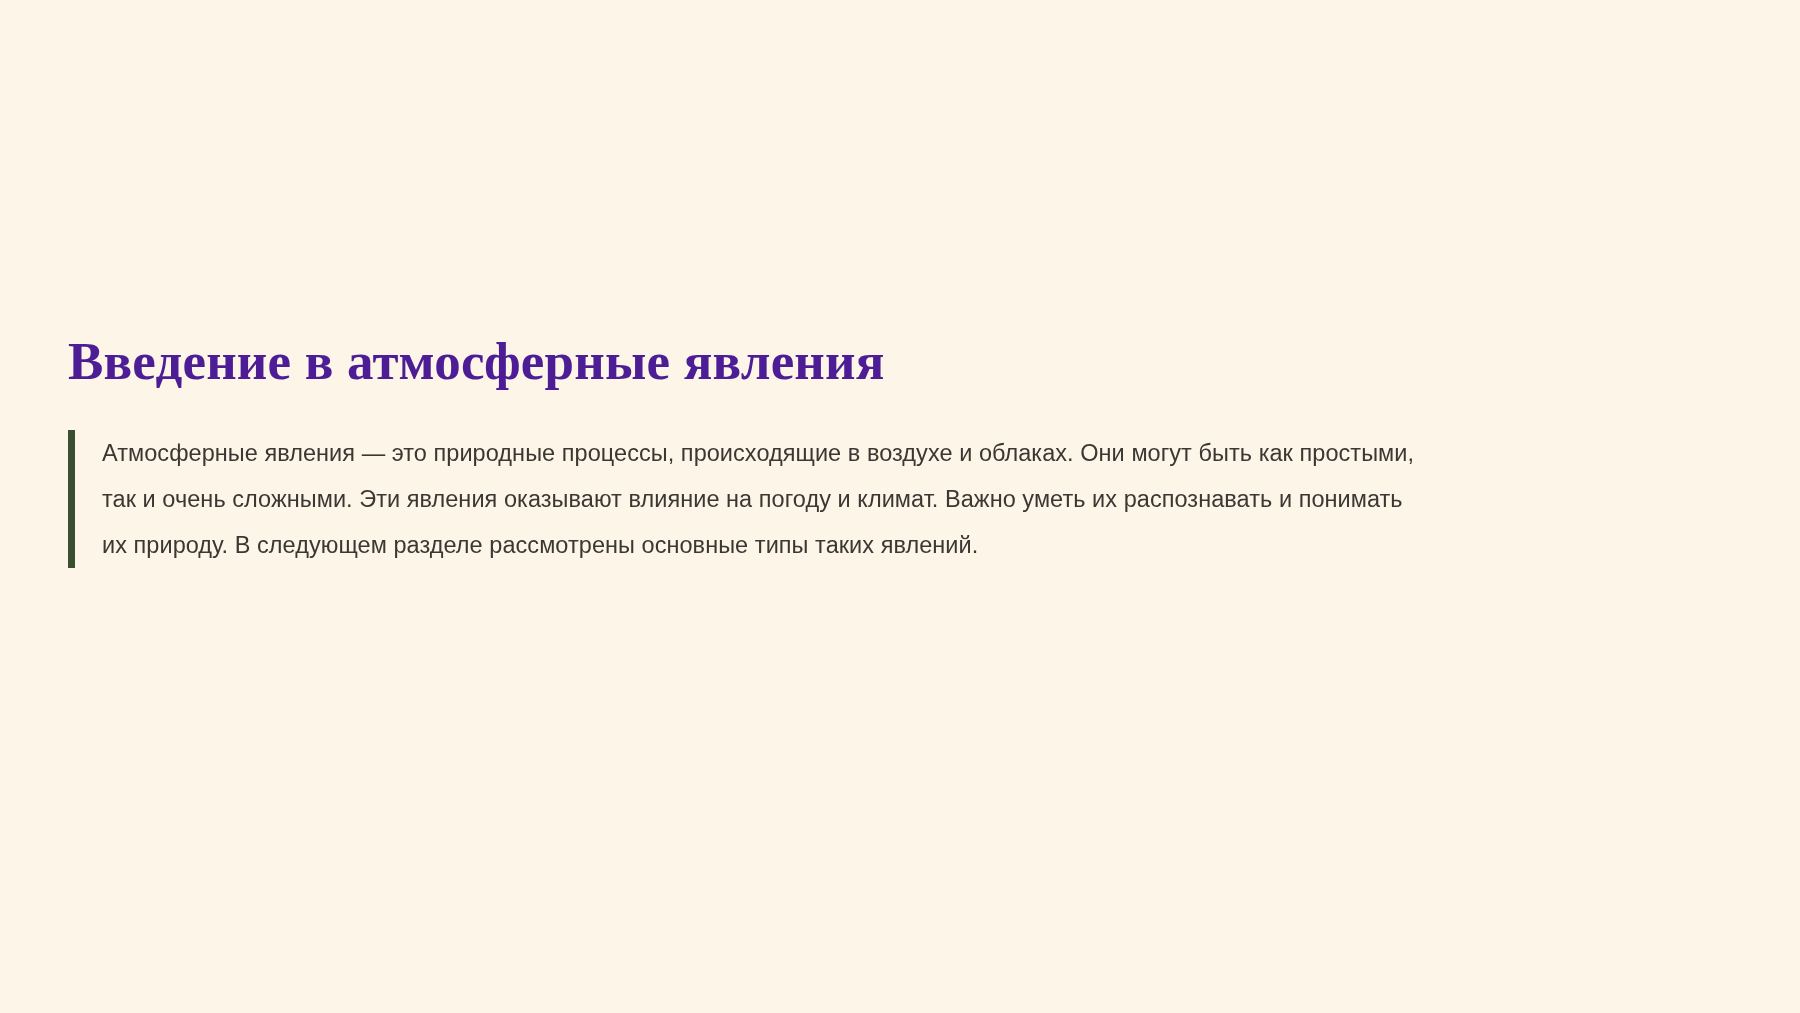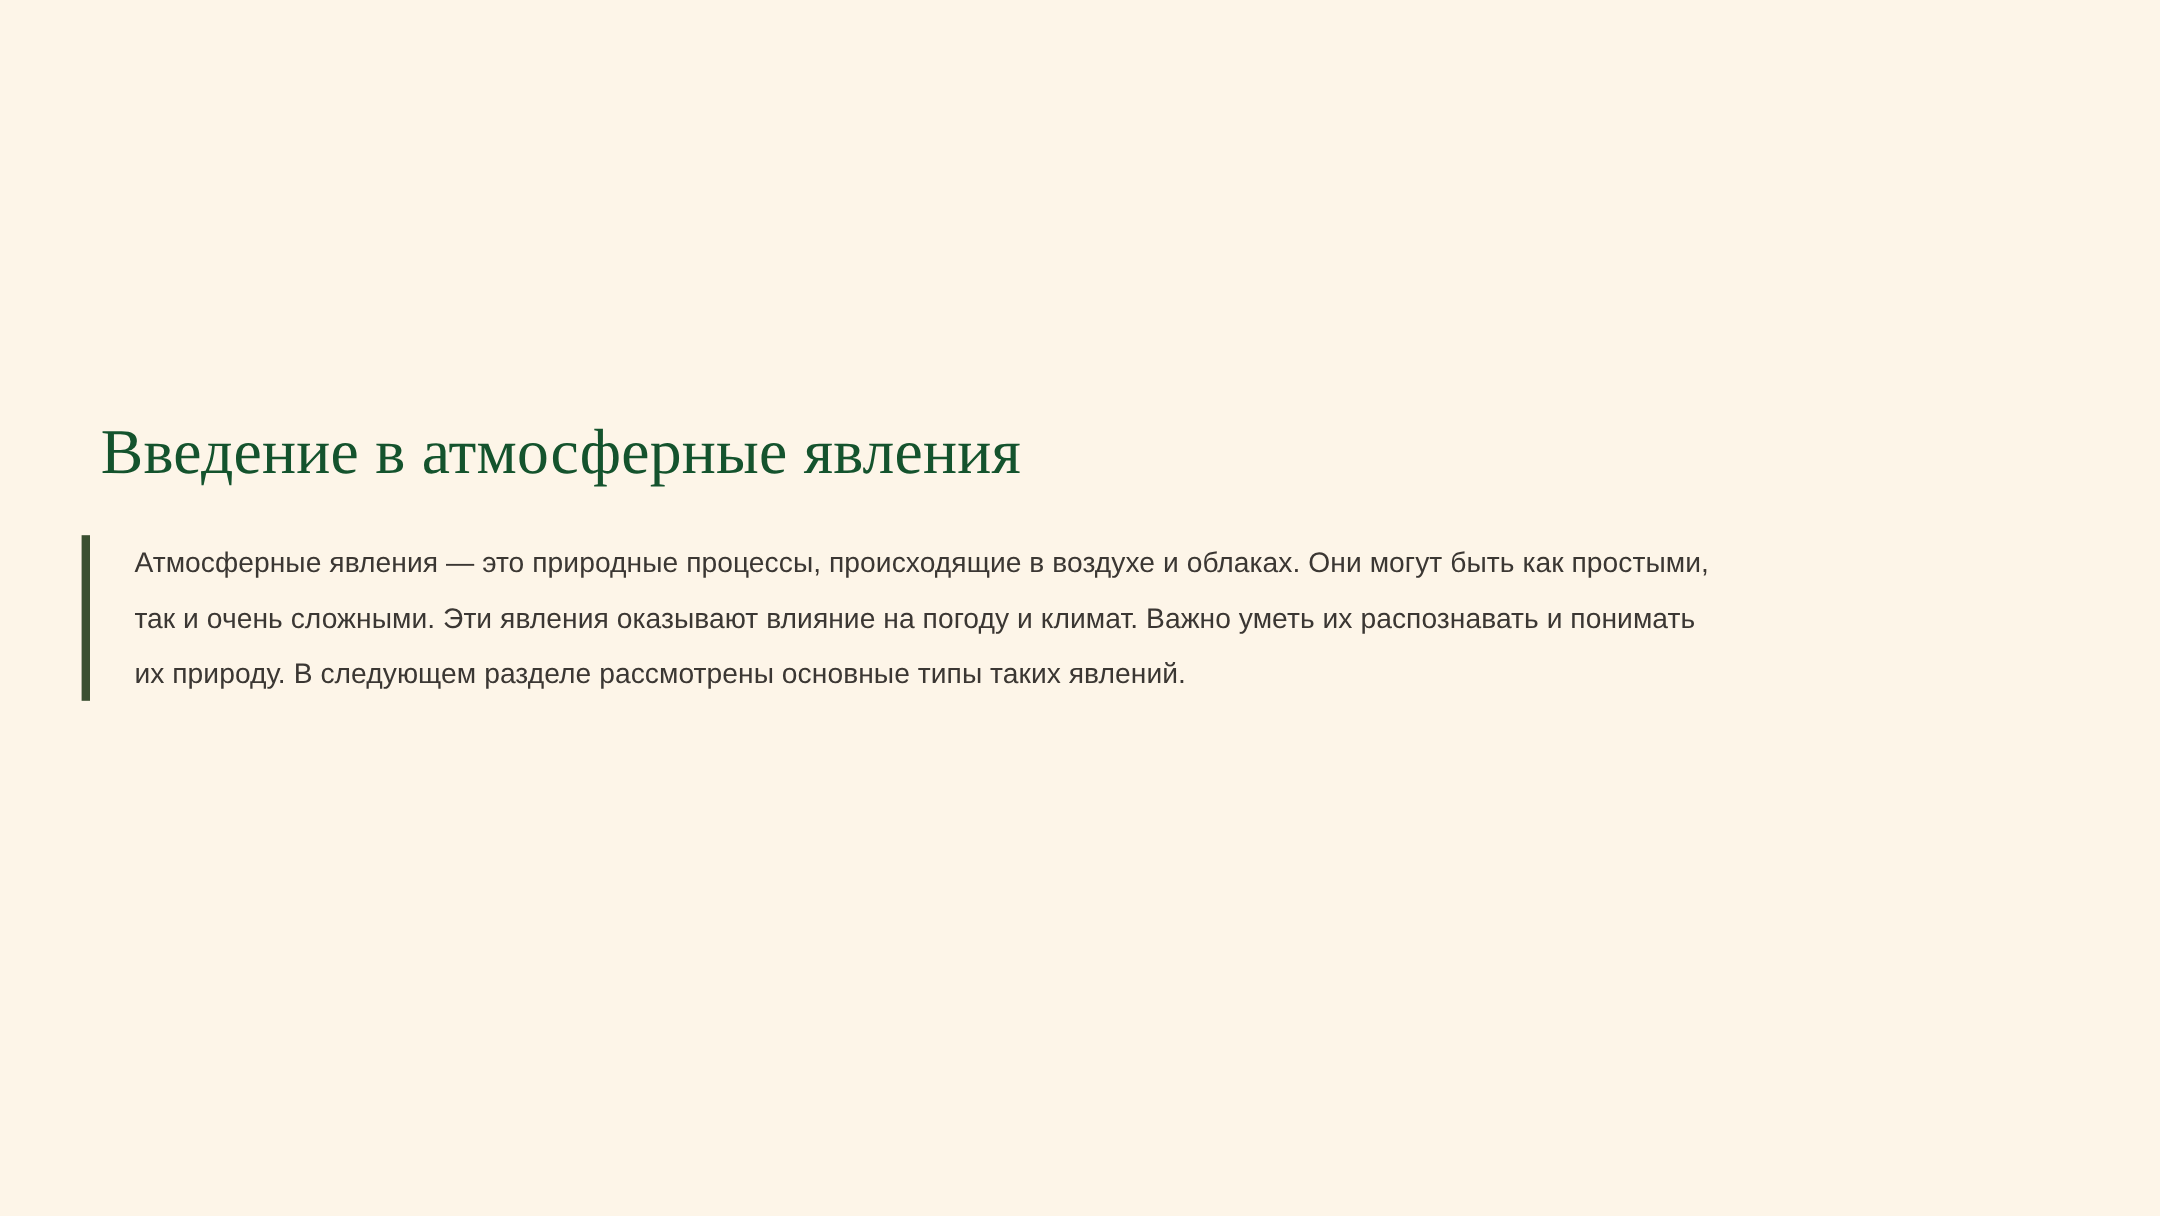--- a/index.html
+++ b/index.html
@@ -23,33 +23,33 @@
   }
 
   .content-block {
     position: absolute;
     left: 68px;
     top: 330px;
     width: 1620px;
   }
 
   .section-title {
-    margin: 16px;
+    margin: 0;
     font-family: "Liberation Serif", "DejaVu Serif", serif;
-    font-weight: 400;
+    font-weight: 700;
     font-size: 53px;
     line-height: 1.18;
     letter-spacing: 0.2px;
-    color: #14532d;
+    color: #4c1d95;
     white-space: nowrap;
   }
 
   .callout {
     margin-top: 37px;
-    padding-left: 37px;
+    padding-left: 27px;
     border-left: 7px solid #3a4f30;
     box-sizing: border-box;
   }
 
   .callout-text {
     margin: 0;
     font-family: "Liberation Sans", sans-serif;
     font-size: 23.5px;
     line-height: 46px;
     color: #3b3733;

